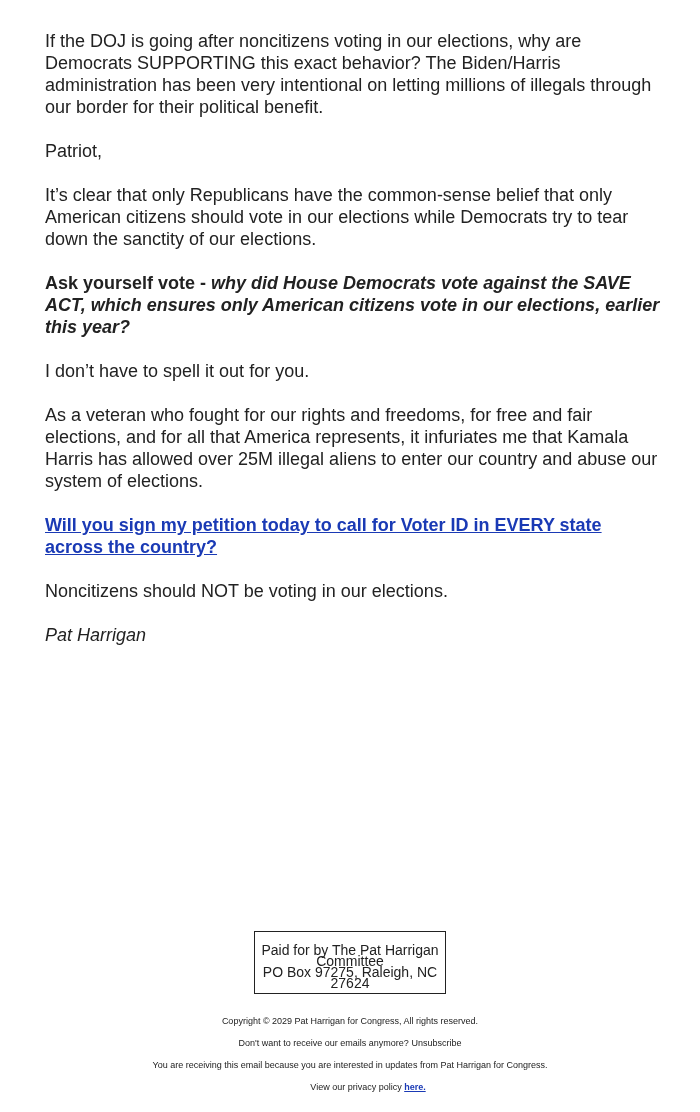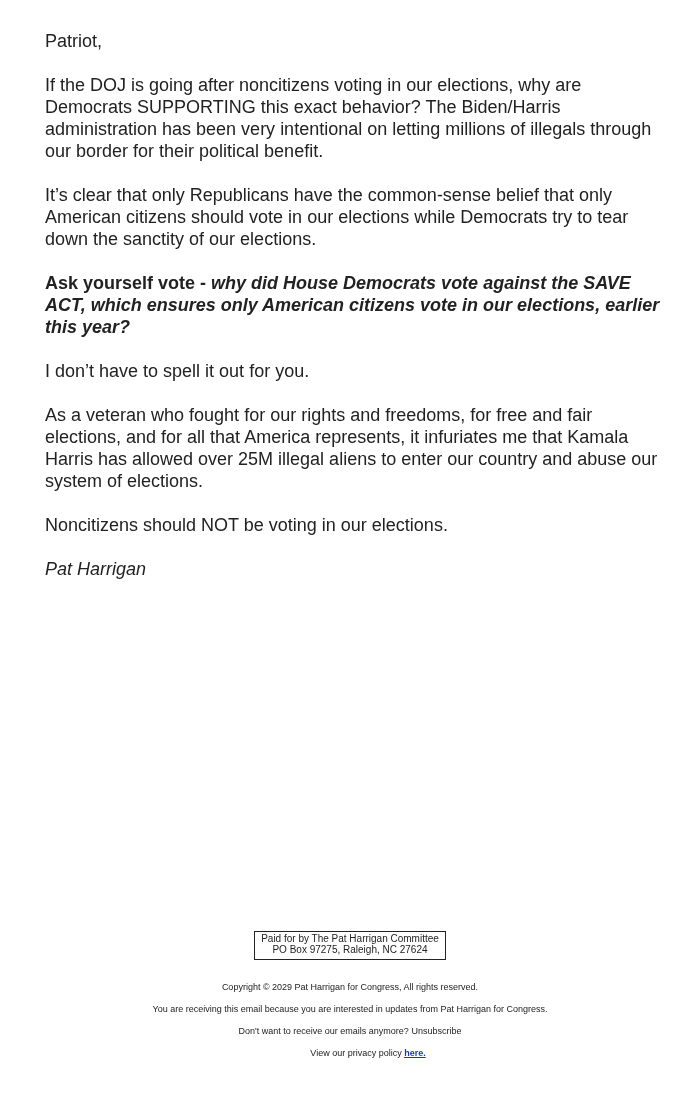--- a/index.html
+++ b/index.html
@@ -39,55 +39,56 @@
       left: 0;
       top: 931px;
       width: 700px;
       text-align: center;
       font-size: 9px;
       color: #222222;
     }
     .paid-box {
       display: inline-block;
       border: 1px solid #222222;
-      padding: 1px 6px 4px 6px;
+      padding: 13px 6px 4px 6px;
       line-height: 11px;
-      font-size: 10px;
+      font-size: 14px;
       width: 178px;
     }
     .footer-line {
       margin: 0;
       line-height: 11px;
     }
     .footer-line.copyright { margin-top: 22px; }
     .footer-line.receiving { margin-top: 11px; }
     .footer-line.unsub { margin-top: 11px; }
     .footer-line.privacy { margin-top: 11px; margin-left: 36px; }
     .privacy-link {
       color: #1a3ab5;
       font-weight: bold;
       text-decoration: underline;
     }
   </style>
 </head>
 <body>
 
 <div class="email-body">
+  <p>If the DOJ is going after noncitizens voting in our elections, why are Democrats SUPPORTING this exact behavior? The Biden/Harris administration has been very intentional on letting millions of illegals through our border for their political benefit.</p>
   <p>Patriot,</p>
-  <p>If the DOJ is going after noncitizens voting in our elections, why are Democrats SUPPORTING this exact behavior? The Biden/Harris administration has been very intentional on letting millions of illegals through our border for their political benefit.</p>
   <p>It’s clear that only Republicans have the common-sense belief that only American citizens should vote in our elections while Democrats try to tear down the sanctity of our elections.</p>
   <p><span class="bold">Ask yourself vote - </span><span class="bold-italic">why did House Democrats vote against the SAVE ACT, which ensures only American citizens vote in our elections, earlier this year?</span></p>
   <p>I don’t have to spell it out for you.</p>
   <p>As a veteran who fought for our rights and freedoms, for free and fair elections, and for all that America represents, it infuriates me that Kamala Harris has allowed over 25M illegal aliens to enter our country and abuse our system of elections.</p>
+  <p><a class="cta-link">Will you sign my petition today to call for Voter ID in EVERY state across the country?</a></p>
   <p>Noncitizens should NOT be voting in our elections.</p>
   <p class="italic">Pat Harrigan</p>
 </div>
 
 <div class="footer">
   <div class="paid-box">
     <div>Paid for by The Pat Harrigan Committee</div>
     <div>PO Box 97275, Raleigh, NC 27624</div>
   </div>
   <p class="footer-line copyright">Copyright © 2029 Pat Harrigan for Congress, All rights reserved.</p>
+  <p class="footer-line unsub"><span>Don't want to receive our emails anymore? </span><span>Unsubscribe</span></p>
   <p class="footer-line receiving">You are receiving this email because you are interested in updates from Pat Harrigan for Congress.</p>
-  <p class="footer-line unsub"><span>Don't want to receive our emails anymore? </span><span>Unsubscribe</span></p>
   <p class="footer-line privacy"><span>View our privacy policy </span><a class="privacy-link">here.</a></p>
 </div>
 
 </body></html>

